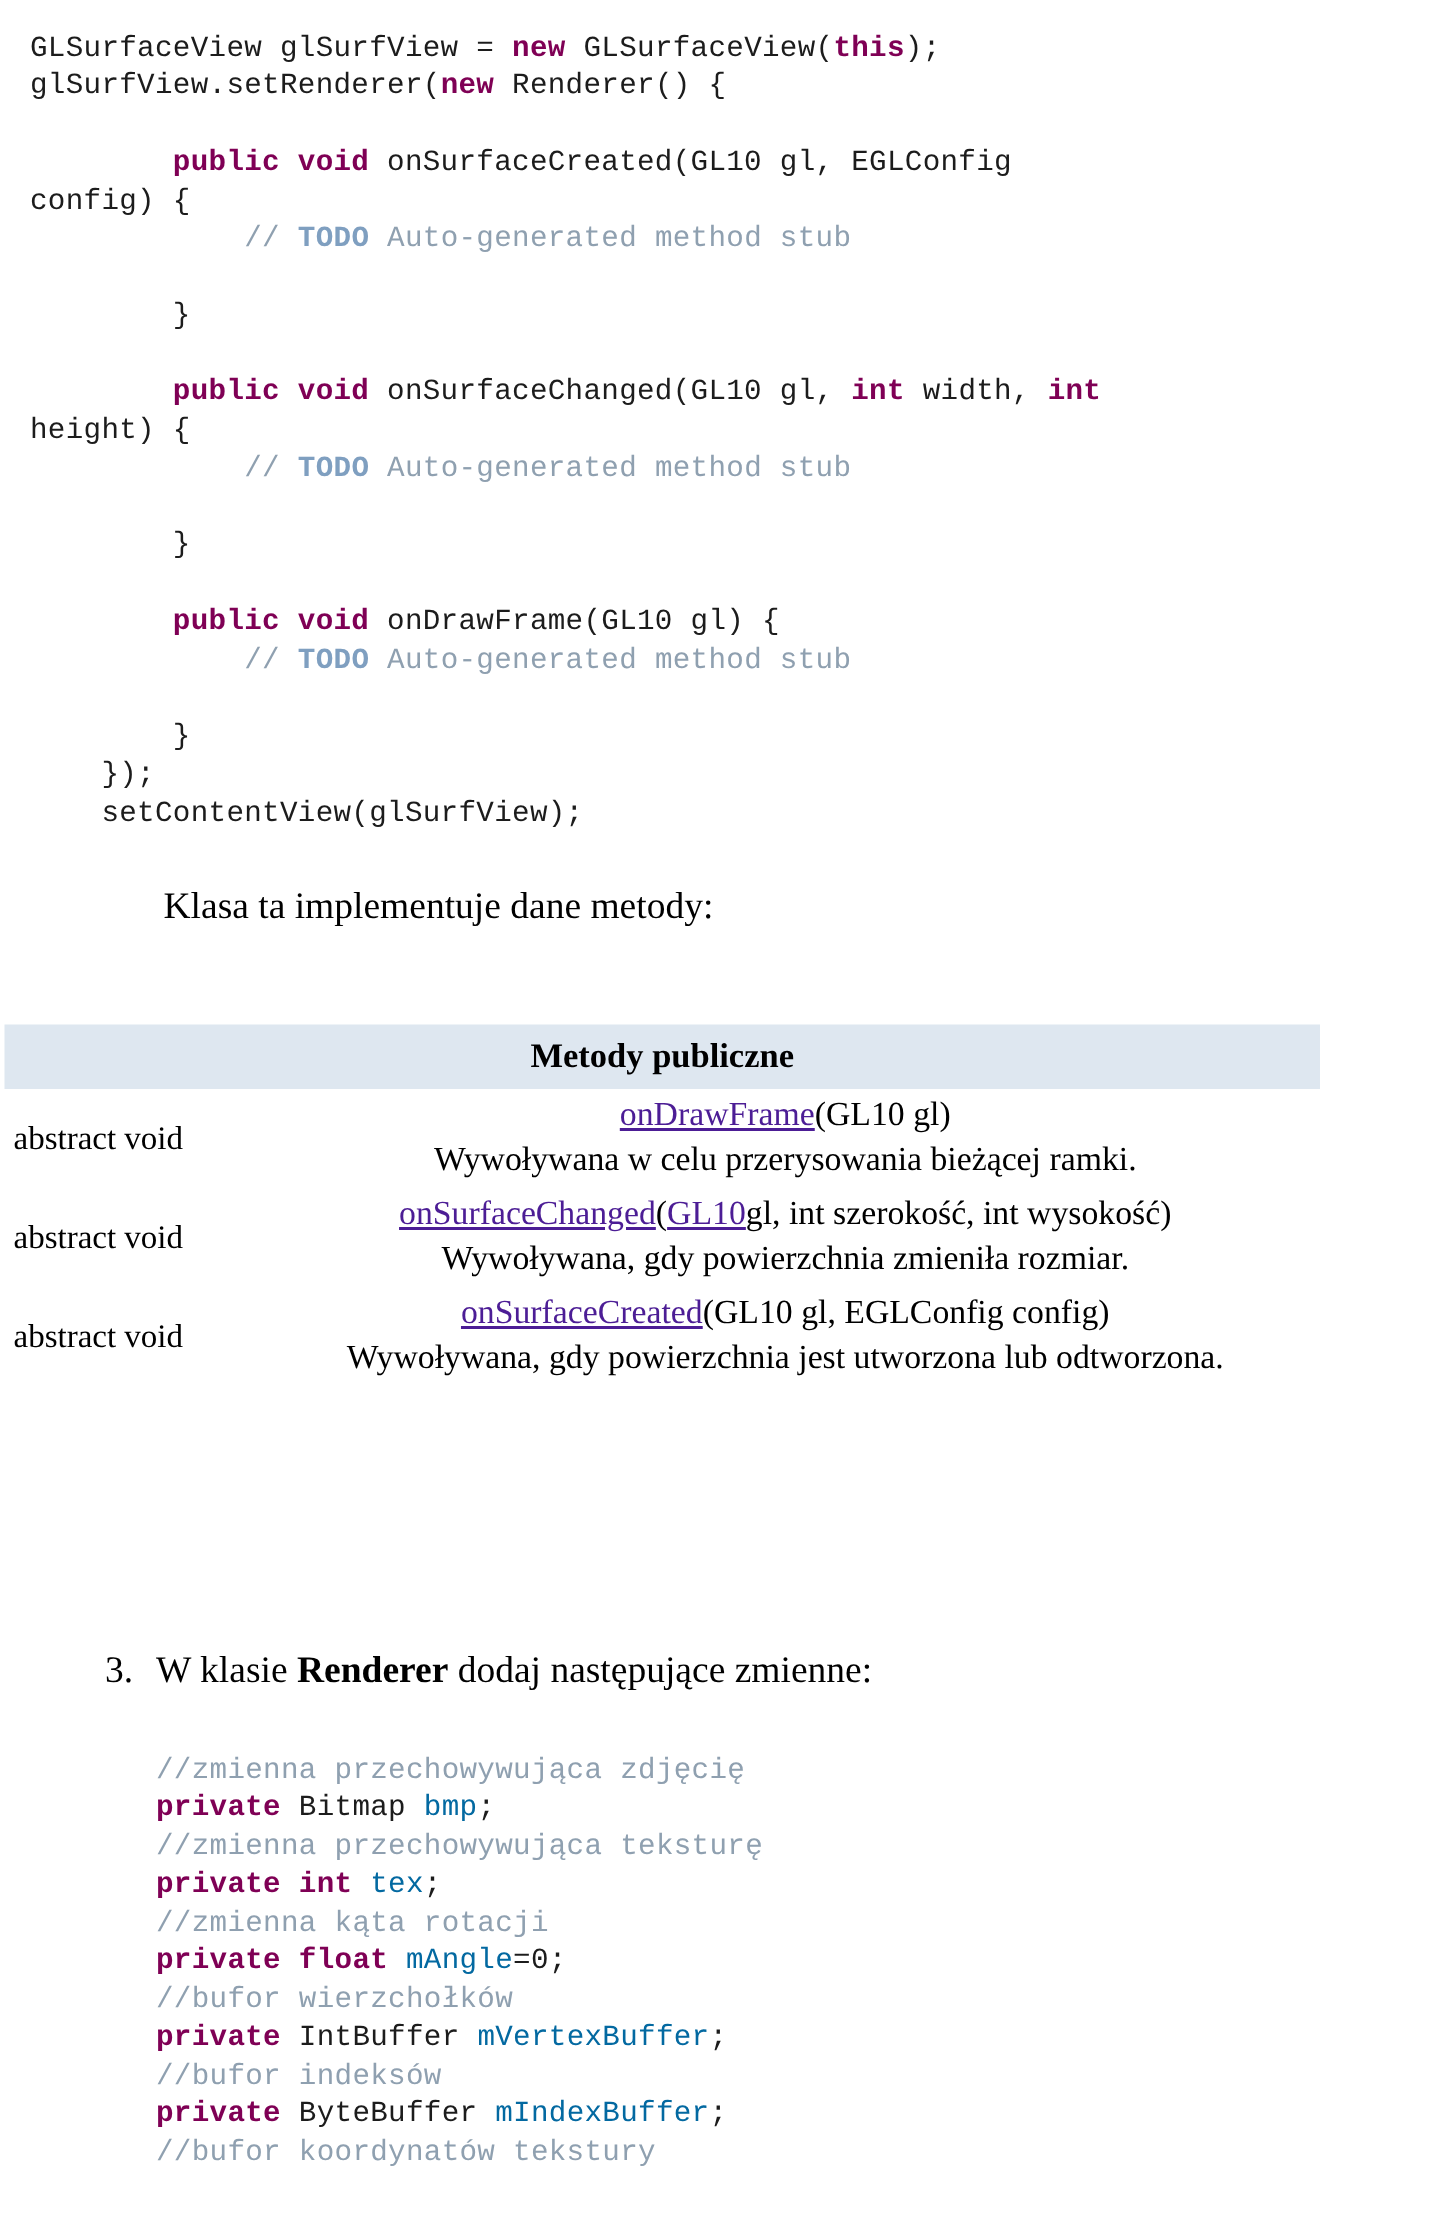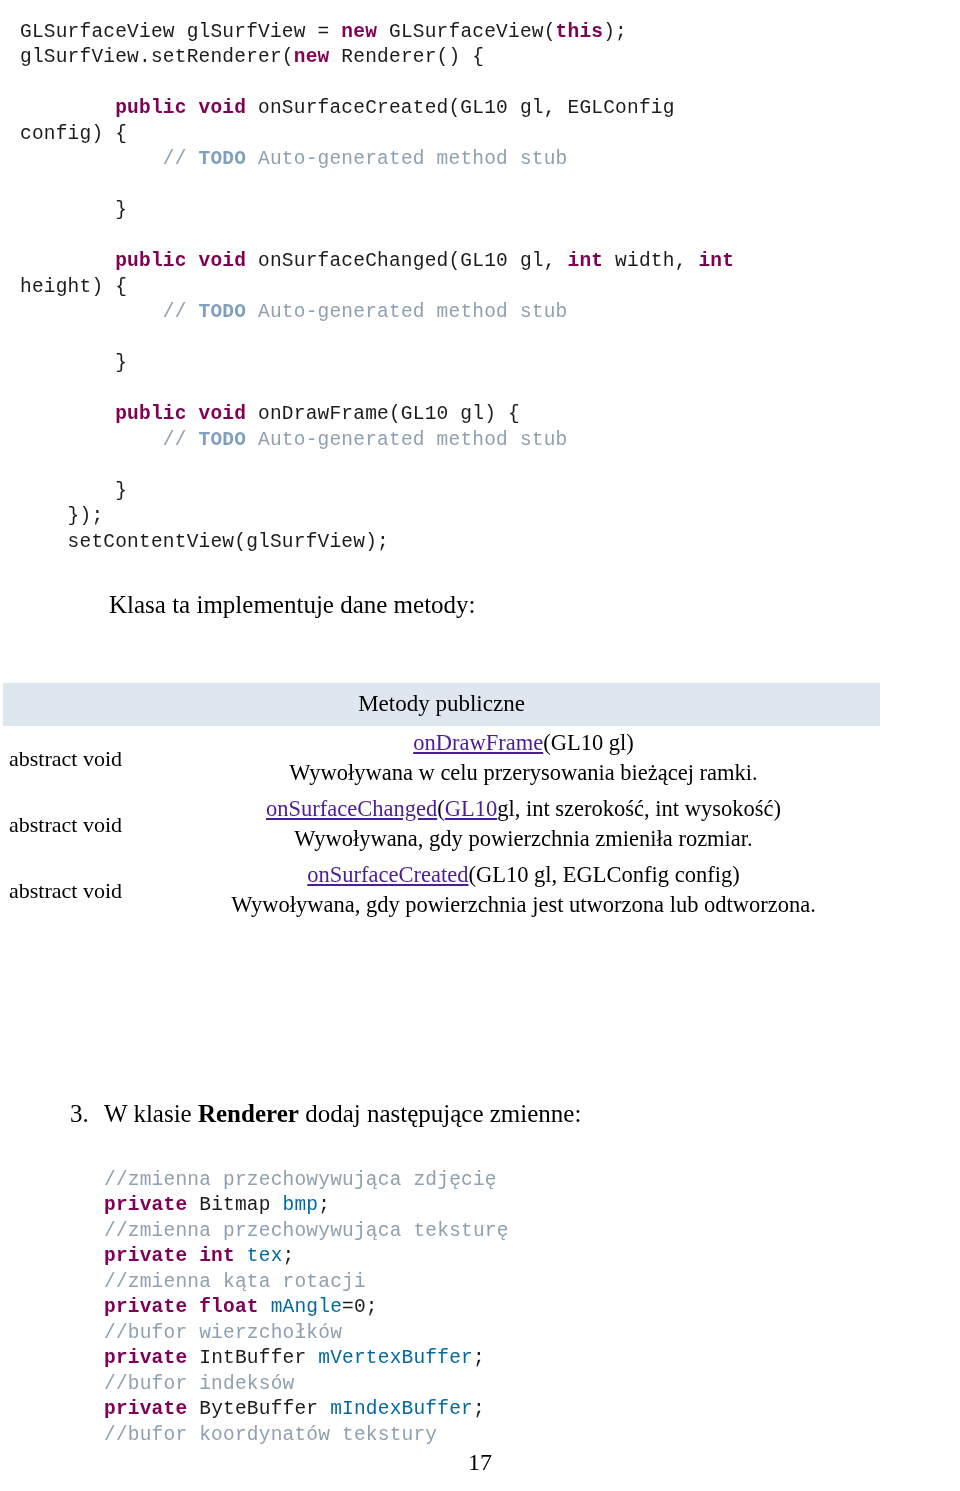--- a/index.html
+++ b/index.html
@@ -78,21 +78,21 @@
     left: 3px;
     top: 683px;
     width: 877px;
     border-collapse: collapse;
     font-family: "Liberation Serif", "DejaVu Serif", serif;
   }
   #methods-table .tbl-header {
     background: #dee7f0;
     text-align: center;
     font-size: 23px;
-    font-weight: normal;
+    font-weight: bold;
     padding: 7px 0 8px 0;
     line-height: 28px;
   }
   #methods-table td {
     padding: 0;
     vertical-align: middle;
   }
   #methods-table .col-mod {
     width: 158px;
     padding-left: 6px;
@@ -220,15 +220,14 @@
 <span class="code-line"><span class="cmt">//zmienna przechowywująca teksturę</span></span>
 <span class="code-line"><span class="kw">private int</span><span> </span><span class="var">tex</span><span>;</span></span>
 <span class="code-line"><span class="cmt">//zmienna kąta rotacji</span></span>
 <span class="code-line"><span class="kw">private float</span><span> </span><span class="var">mAngle</span><span>=0;</span></span>
 <span class="code-line"><span class="cmt">//bufor wierzchołków</span></span>
 <span class="code-line"><span class="kw">private</span><span> IntBuffer </span><span class="var">mVertexBuffer</span><span>;</span></span>
 <span class="code-line"><span class="cmt">//bufor indeksów</span></span>
 <span class="code-line"><span class="kw">private</span><span> ByteBuffer </span><span class="var">mIndexBuffer</span><span>;</span></span>
 <span class="code-line"><span class="cmt">//bufor koordynatów tekstury</span></span></pre>
 
-  <div id="page-number">17</div>
 
 </div>
 
 </body></html>

